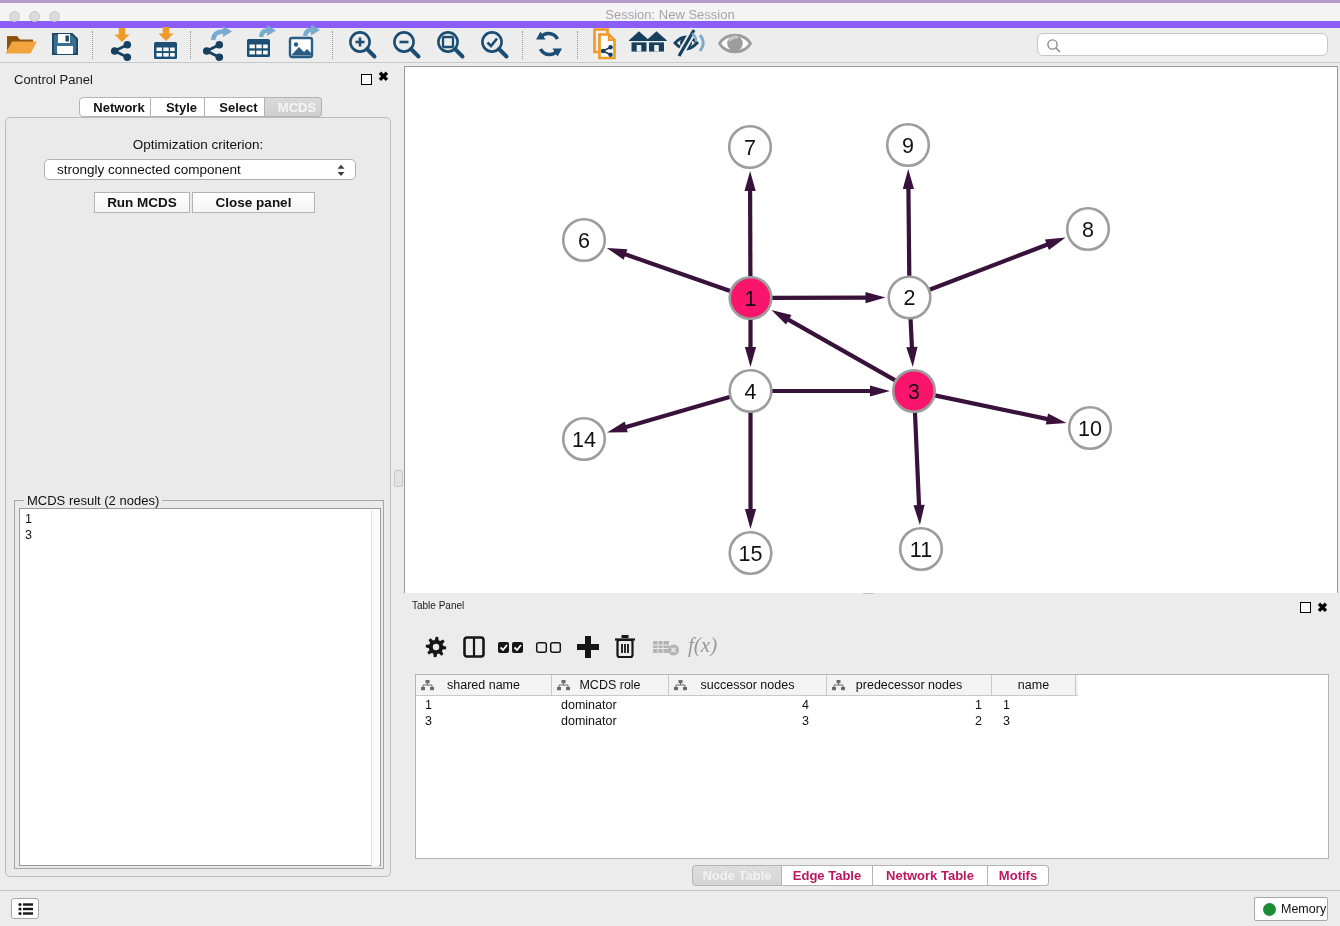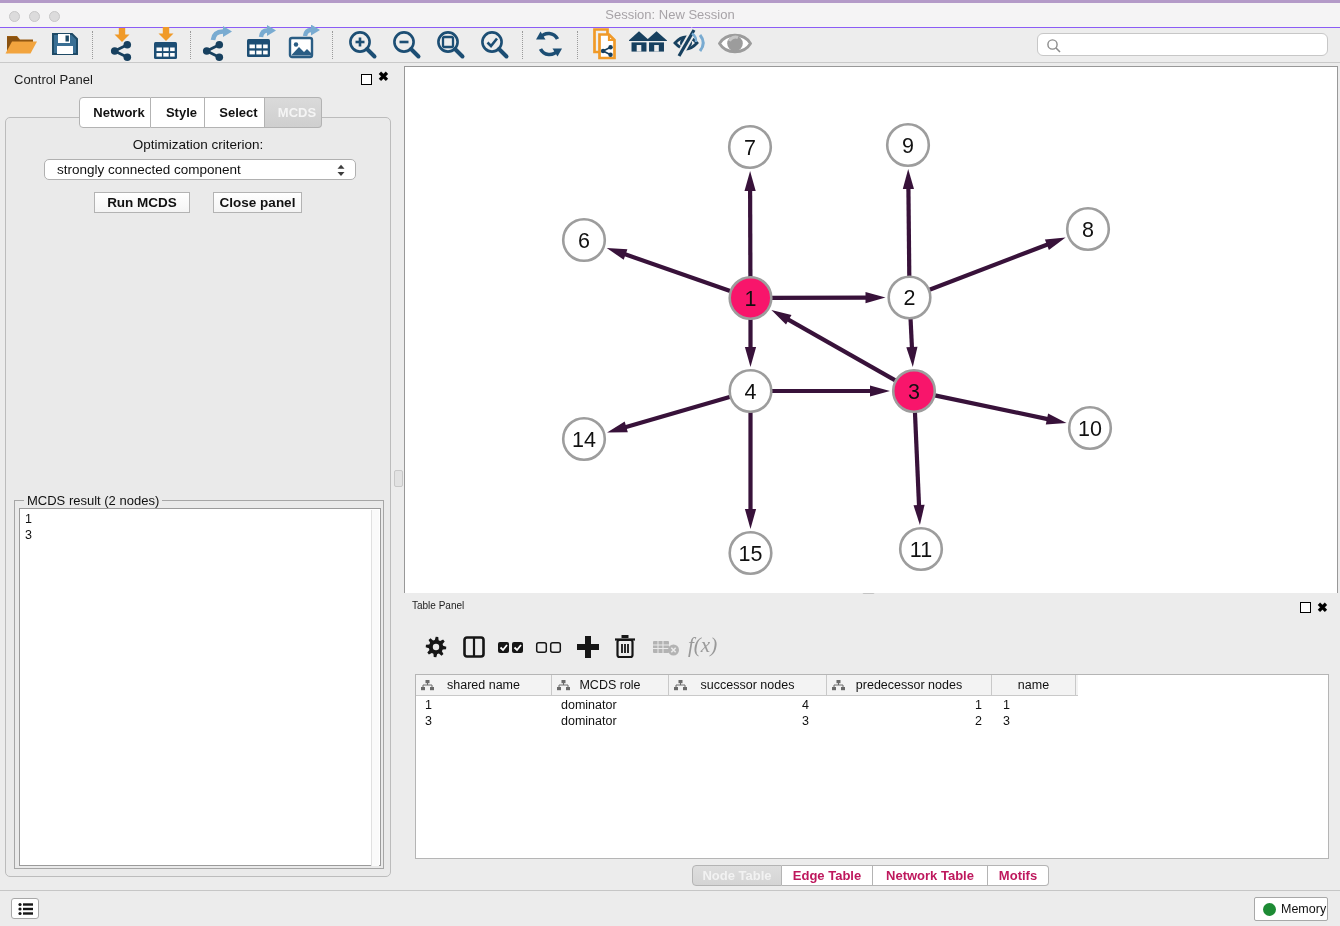--- a/index.html
+++ b/index.html
@@ -1,31 +1,31 @@
 <!DOCTYPE html>
 <html><head><meta charset="utf-8">
 <style>
 * { margin:0; padding:0; box-sizing:border-box; }
 html,body { width:1340px; height:926px; overflow:hidden; }
 body { font-family:"Liberation Sans", sans-serif; background:#ececec; position:relative; }
 .abs { position:absolute; }
 .topbar { left:0; top:0; width:1340px; height:3px; background:#b49ac8; }
-.titlebar { left:0; top:3px; width:1340px; height:25px; background:#f5f4f5; border-bottom:1px solid #8b5cf6; }
+.titlebar { left:0; top:3px; width:1340px; height:25px; background:#f5f4f5; border-bottom:7px solid #8b5cf6; }
 .tl { position:absolute; top:8px; width:11px; height:11px; border-radius:50%; background:#dcdbdc; border:1px solid #c8c7c8; }
 .wtitle { position:absolute; top:4px; width:100%; text-align:center; font-size:13px; color:#a7a3a7; }
 .toolbar { left:0; top:28px; width:1340px; height:35px; background:#ededed; border-bottom:1px solid #c9c9c9; }
 .tsep { position:absolute; top:3px; height:28px; width:0; border-left:1px dotted #9a9a9a; }
 .search { position:absolute; left:1037px; top:5px; width:291px; height:23px; background:#fff; border:1px solid #c7c7c7; border-radius:6px; }
 .cpanel-h { left:0; top:63px; width:392px; height:35px; }
 .cpanel-title { position:absolute; left:14px; top:9px; font-size:13px; color:#1c1c1c; }
 .panebtn-sq { position:absolute; width:11px; height:11px; border:1.5px solid #000; background:#fff; }
 .panebtn-x { position:absolute; font-size:13px; font-weight:bold; color:#000; }
 .tabpage { left:5px; top:117px; width:386px; height:760px; background:#eaeaea; border:1px solid #bcbcbc; border-radius:5px; }
 .segtabs { position:absolute; display:flex; height:20px; top:97px; }
-.seg { height:31px; border:1px solid #b3b3b3; border-left:none; font-size:13px; font-weight:bold; color:#111; background:#fff; display:flex; align-items:center; justify-content:center;padding-left:8px; }
+.seg { height:20px; border:1px solid #b3b3b3; border-left:none; font-size:13px; font-weight:bold; color:#111; background:#fff; display:flex; align-items:center; justify-content:center;padding-left:8px; }
 .seg.first { border-left:1px solid #b3b3b3; border-radius:4px 0 0 4px; }
 .seg.last { border-radius:0 4px 4px 0; }
 .seg.dis { background:linear-gradient(#dadada,#cfcfcf); color:#f5f5f5; }
 .optlabel { position:absolute; left:0; top:137px; width:396px; text-align:center; font-size:13.5px; color:#111; }
 .combo { position:absolute; left:44px; top:159px; width:312px; height:21px; background:#fff; border:1px solid #b0b0b0; border-radius:5px; font-size:13.5px; color:#111; line-height:19px; padding-left:12px; }
 .btn { position:absolute; height:21px; background:linear-gradient(#ffffff,#f4f4f4); border:1px solid #b3b3b3; border-radius:0; font-size:13.5px; font-weight:bold; color:#111; text-align:center; line-height:19px; }
 .fieldset { position:absolute; left:14px; top:500px; width:370px; height:369px; border:1px solid #a6a6a6;padding-left:8px; }
 .legend { position:absolute; left:9px; top:-8px; background:#eaeaea; padding:0 3px; font-size:13px; color:#111; }
 .resultbox { position:absolute; left:4px; top:7px; width:362px; height:358px; background:#fff; border:1px solid #9b9b9b; font-size:12.5px; color:#111; padding:2px 0 0 5px; line-height:16px; }
 .scrolltrack { position:absolute; right:1px; top:1px; width:8px; height:356px; background:#fafafa; border-left:1px solid #e0e0e0; }
@@ -203,21 +203,21 @@
     <div class="seg" style="width:54px">Style</div>
     <div class="seg" style="width:60px">Select</div>
     <div class="seg last dis" style="width:57px">MCDS</div>
   </div>
 <div class="optlabel">Optimization criterion:</div>
 <div class="combo">strongly connected component<svg class="abs" style="right:9px;top:4px" width="10" height="13" viewBox="0 0 10 13">
       <polygon points="1.5,4.8 8.5,4.8 5,0.8" fill="#3c3c3c"></polygon>
       <polygon points="1.5,8 8.5,8 5,12" fill="#3c3c3c"></polygon>
     </svg></div>
 <div class="btn" style="left:94px;top:192px;width:96px">Run MCDS</div>
-<div class="btn" style="left:213px;top:192px;width:89px">Close panel</div>
+<div class="btn" style="left:192px;top:192px;width:123px">Close panel</div>
 <div class="fieldset">
     <div class="legend">MCDS result (2 nodes)</div>
     <div class="resultbox">1<br>3<div class="scrolltrack"></div></div>
   </div>
 <div class="abs" style="left:394px;top:470px;width:9px;height:17px;background:#e2e2e2;border:1px solid #c8c8c8;border-radius:2px"></div>
 <div class="abs" style="left:862px;top:587px;width:13px;height:7px;background:#dedede;border:1px solid #c4c4c4;border-radius:2px"></div>
 <div class="abs netwin">
     <svg class="graph" width="932" height="506" viewBox="0 0 932 506">
       <line x1="345.4" y1="190.0" x2="345.1" y2="101.0" stroke="#38123a" stroke-width="4.2"></line>
       <polygon points="345.1,83.0 350.7,103.0 339.5,103.0" fill="#38123a"></polygon>

